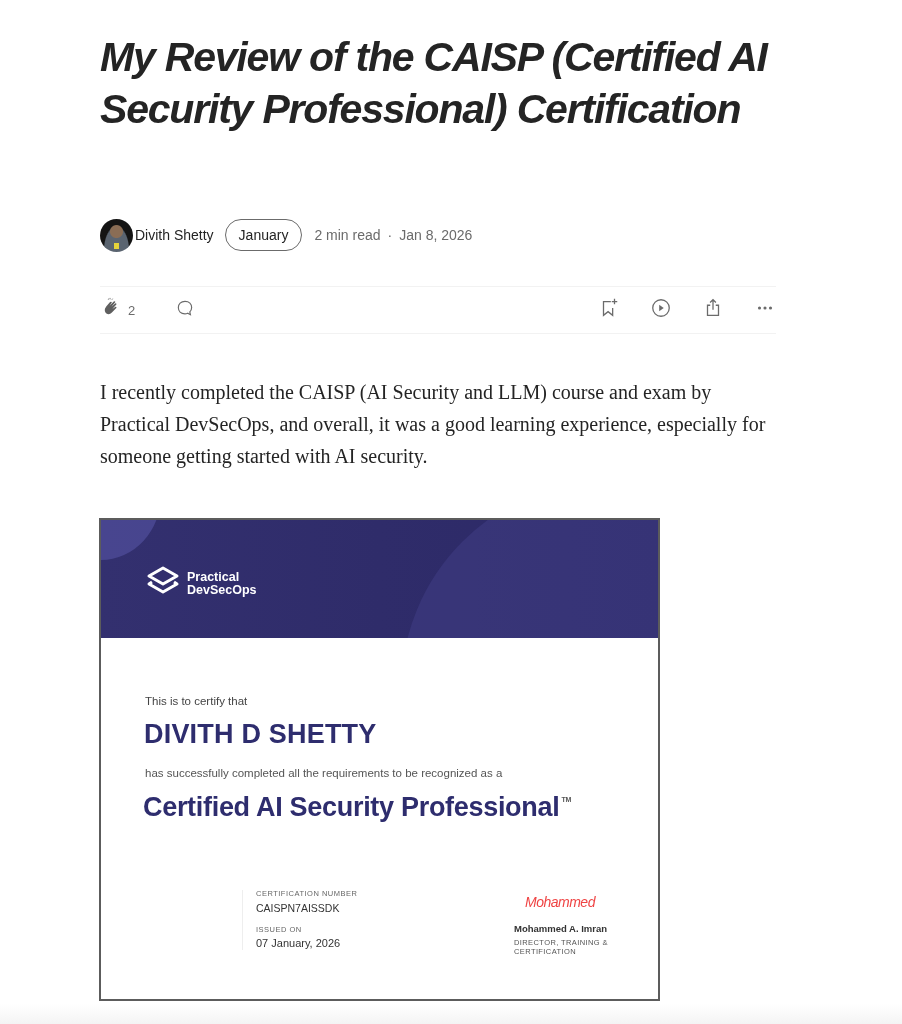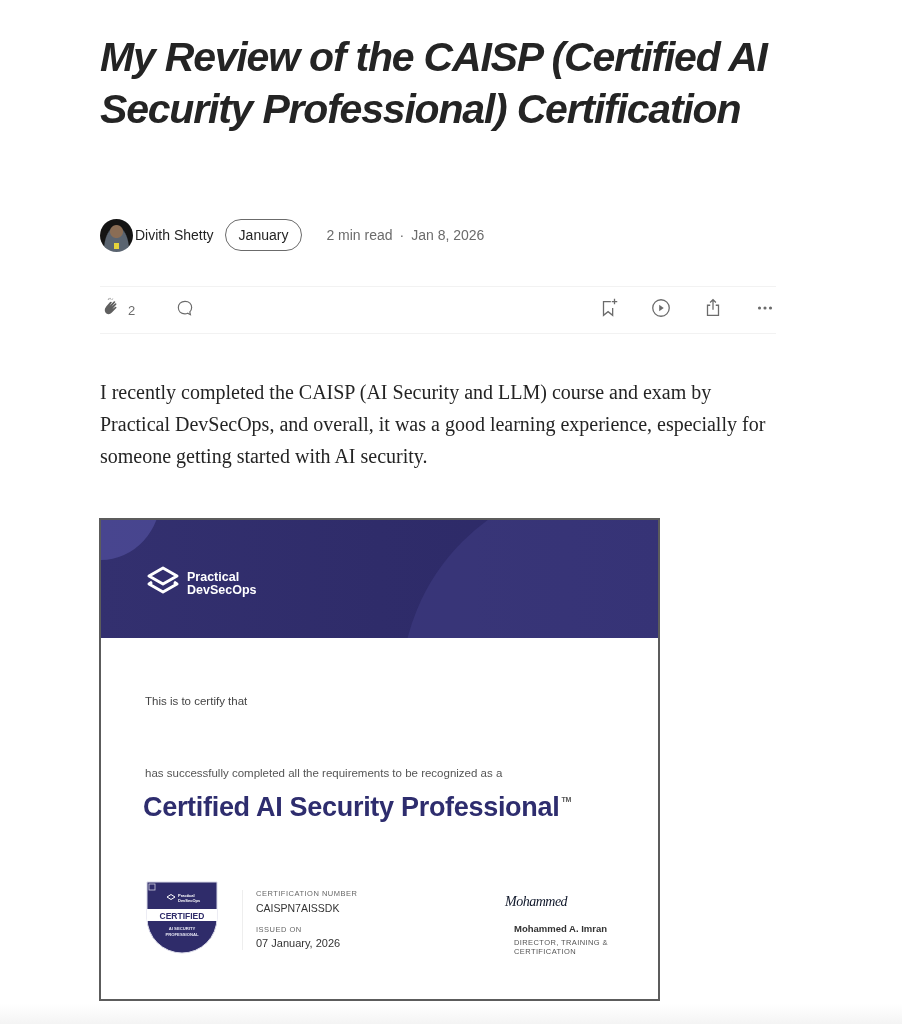--- a/index.html
+++ b/index.html
@@ -21,21 +21,21 @@
     }
     .avatar::after {
       content: ""; position: absolute; left: 14px; top: 24px; width: 5px; height: 6px; background: #e5d33a;
     }
     .author { margin-left: 2px; font-size: 14px; color: #242424; }
     .follow-btn {
       margin-left: 11px; height: 32px; padding: 0 13px; border: 1px solid #6b6b6b; border-radius: 16px;
       background: #fff; font-family: "Liberation Sans", sans-serif; font-size: 14px; color: #242424;
       display: flex; align-items: center; cursor: pointer;
     }
-    .meta { margin-left: 24px; font-size: 14px; color: #6b6b6b; display: flex; align-items: center; }
+    .meta { margin-left: 12px; font-size: 14px; color: #6b6b6b; display: flex; align-items: center; }
     .meta .dot { margin: 0 7px; }
 
     .action-bar {
       position: absolute; left: 100px; top: 286px; width: 676px; height: 48px;
       border-top: 1px solid #f2f2f2; border-bottom: 1px solid #f2f2f2;
       display: flex; align-items: center;
     }
     .ab-left { display: flex; align-items: center; }
     .ab-right { margin-left: auto; display: flex; align-items: center; }
     .icon-btn { display: flex; align-items: center; cursor: pointer; color: #6b6b6b; }
@@ -72,21 +72,21 @@
 
     .badge { position: absolute; left: 44px; top: 360px; width: 74px; height: 76px; }
 
     .divider-v { position: absolute; left: 141px; top: 370px; width: 1px; height: 60px; background: #eee; }
 
     .cn-label { position: absolute; left: 155px; top: 369px; font-size: 7.5px; color: #666; letter-spacing: 0.5px; }
     .cn-value { position: absolute; left: 155px; top: 382px; font-size: 10.5px; color: #333; }
     .io-label { position: absolute; left: 155px; top: 405px; font-size: 7.5px; color: #666; letter-spacing: 0.5px; }
     .io-value { position: absolute; left: 155px; top: 417px; font-size: 11px; color: #333; }
 
-    .signature { position: absolute; left: 404px; top: 374px; font-family: Liberation Serif, serif; font-style: italic; font-size: 14px; color: #0f172a; letter-spacing: -0.5px; }
+    .signature { position: absolute; left: 424px; top: 374px; font-family: Liberation Sans, sans-serif; font-style: italic; font-size: 14px; color: #ef4444; letter-spacing: -0.5px; }
     .signer { position: absolute; left: 413px; top: 403px; font-size: 9.5px; font-weight: 700; color: #333; }
     .signer-role { position: absolute; left: 413px; top: 418px; font-size: 7.5px; color: #555; letter-spacing: 0.4px; }
 
     .bottom-fade { position: absolute; left: 0; top: 1004px; width: 902px; height: 20px; background: linear-gradient(#ffffff, #f4f4f4); }
   </style>
 </head>
 <body>
 
 <h1 class="title">My Review of the CAISP (Certified AI Security Professional) Certification</h1>
 
@@ -172,37 +172,24 @@
         </svg>
       </span>
       <div class="brand-text">
         <div>Practical</div>
         <div>DevSecOps</div>
       </div>
     </div>
   </div>
 
   <div class="certify-line">This is to certify that</div>
+  <div class="recipient">DIVITH D SHETTY</div>
   <div class="completed-line">has successfully completed all the requirements to be recognized as a</div>
   <div class="cert-title"><span>Certified AI Security Professional</span><span class="tm">TM</span></div>
 
-  <div class="badge">
-    <svg width="74" height="76" viewBox="0 0 74 76">
-      <path d="M2 2 H72 V38 A35 35 0 0 1 2 38 Z" fill="#2f2c6a"></path>
-      <path d="M2 2 H72 V38 A35 35 0 0 1 2 38 Z" fill="none" stroke="#d9d9e8" stroke-width="1"></path>
-      <rect x="4" y="4" width="6" height="6" fill="none" stroke="#cfcfe0" stroke-width="0.8"></rect>
-      <path d="M22 17 L26 14.5 L30 17 L26 19.5 Z" fill="none" stroke="#fff" stroke-width="1"></path>
-      <text x="33" y="17" font-family="Liberation Sans, sans-serif" font-size="4" fill="#fff" font-weight="700">Practical</text>
-      <text x="33" y="21.5" font-family="Liberation Sans, sans-serif" font-size="4" fill="#fff" font-weight="700">DevSecOps</text>
-      <rect x="2" y="29" width="70" height="12" fill="#ffffff"></rect>
-      <text x="37" y="38.5" text-anchor="middle" font-family="Liberation Sans, sans-serif" font-size="8.5" font-weight="700" fill="#2f2c6a">CERTIFIED</text>
-      <text x="37" y="50" text-anchor="middle" font-family="Liberation Sans, sans-serif" font-size="4.2" font-weight="700" fill="#e8e8f5">AI SECURITY</text>
-      <text x="37" y="55.5" text-anchor="middle" font-family="Liberation Sans, sans-serif" font-size="4.2" font-weight="700" fill="#e8e8f5">PROFESSIONAL</text>
-    </svg>
-  </div>
 
   <div class="divider-v"></div>
 
   <div class="cn-label">CERTIFICATION NUMBER</div>
   <div class="cn-value">CAISPN7AISSDK</div>
   <div class="io-label">ISSUED ON</div>
   <div class="io-value">07 January, 2026</div>
 
   <div class="signature">Mohammed</div>
   <div class="signer">Mohammed A. Imran</div>

